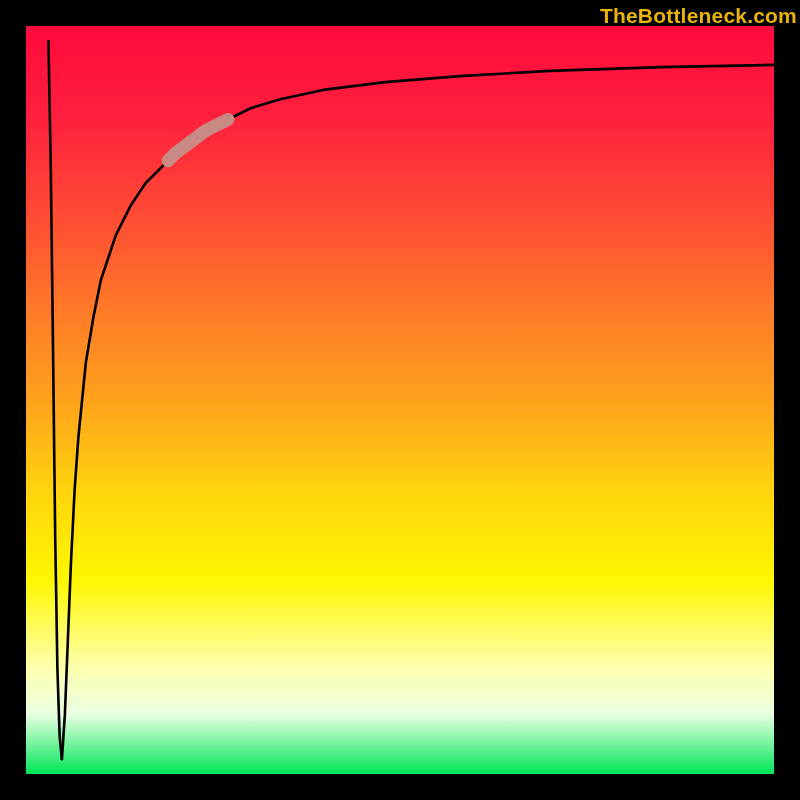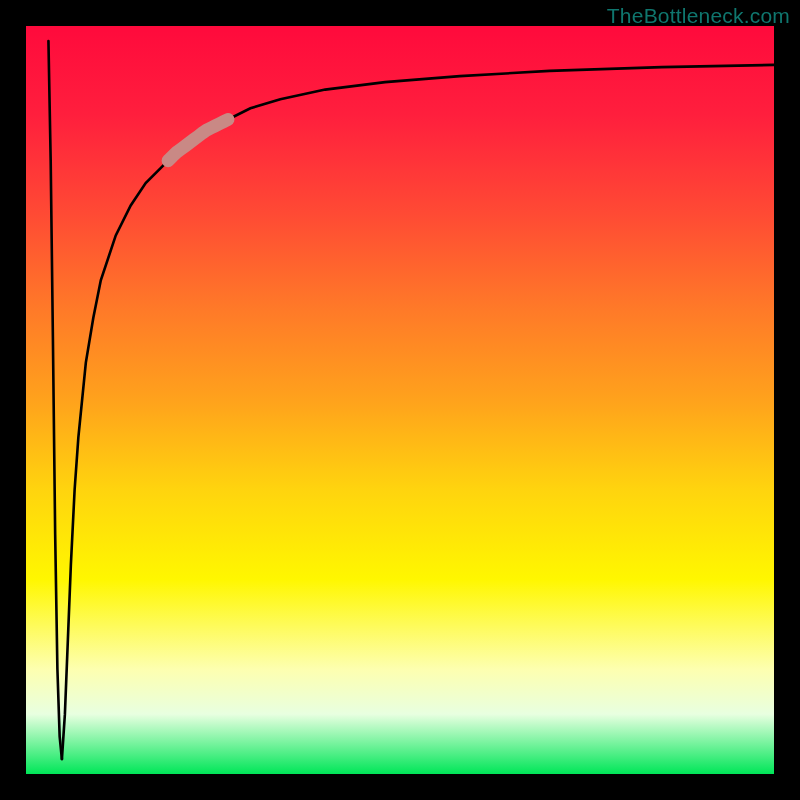--- a/index.html
+++ b/index.html
@@ -2,24 +2,24 @@
 <html><head>
 <meta charset="utf-8">
 <style>
 * { margin: 0; padding: 0; box-sizing: border-box; }
 html, body { width: 800px; height: 800px; overflow: hidden; }
 body { background: #000; font-family: Arial, Helvetica, sans-serif; position: relative; }
 
 .watermark {
   position: absolute;
   top: 4px;
-  right: 10px;
-  color: #0f766e;
+  right: 3px;
+  color: #eab308;
   font-size: 21px;
-  font-weight: 400;
+  font-weight: 700;
   letter-spacing: 0.2px;
   z-index: 5;
 }
 
 .frame {
   position: absolute;
   left: 26px;
   top: 26px;
   width: 748px;
   height: 748px;

